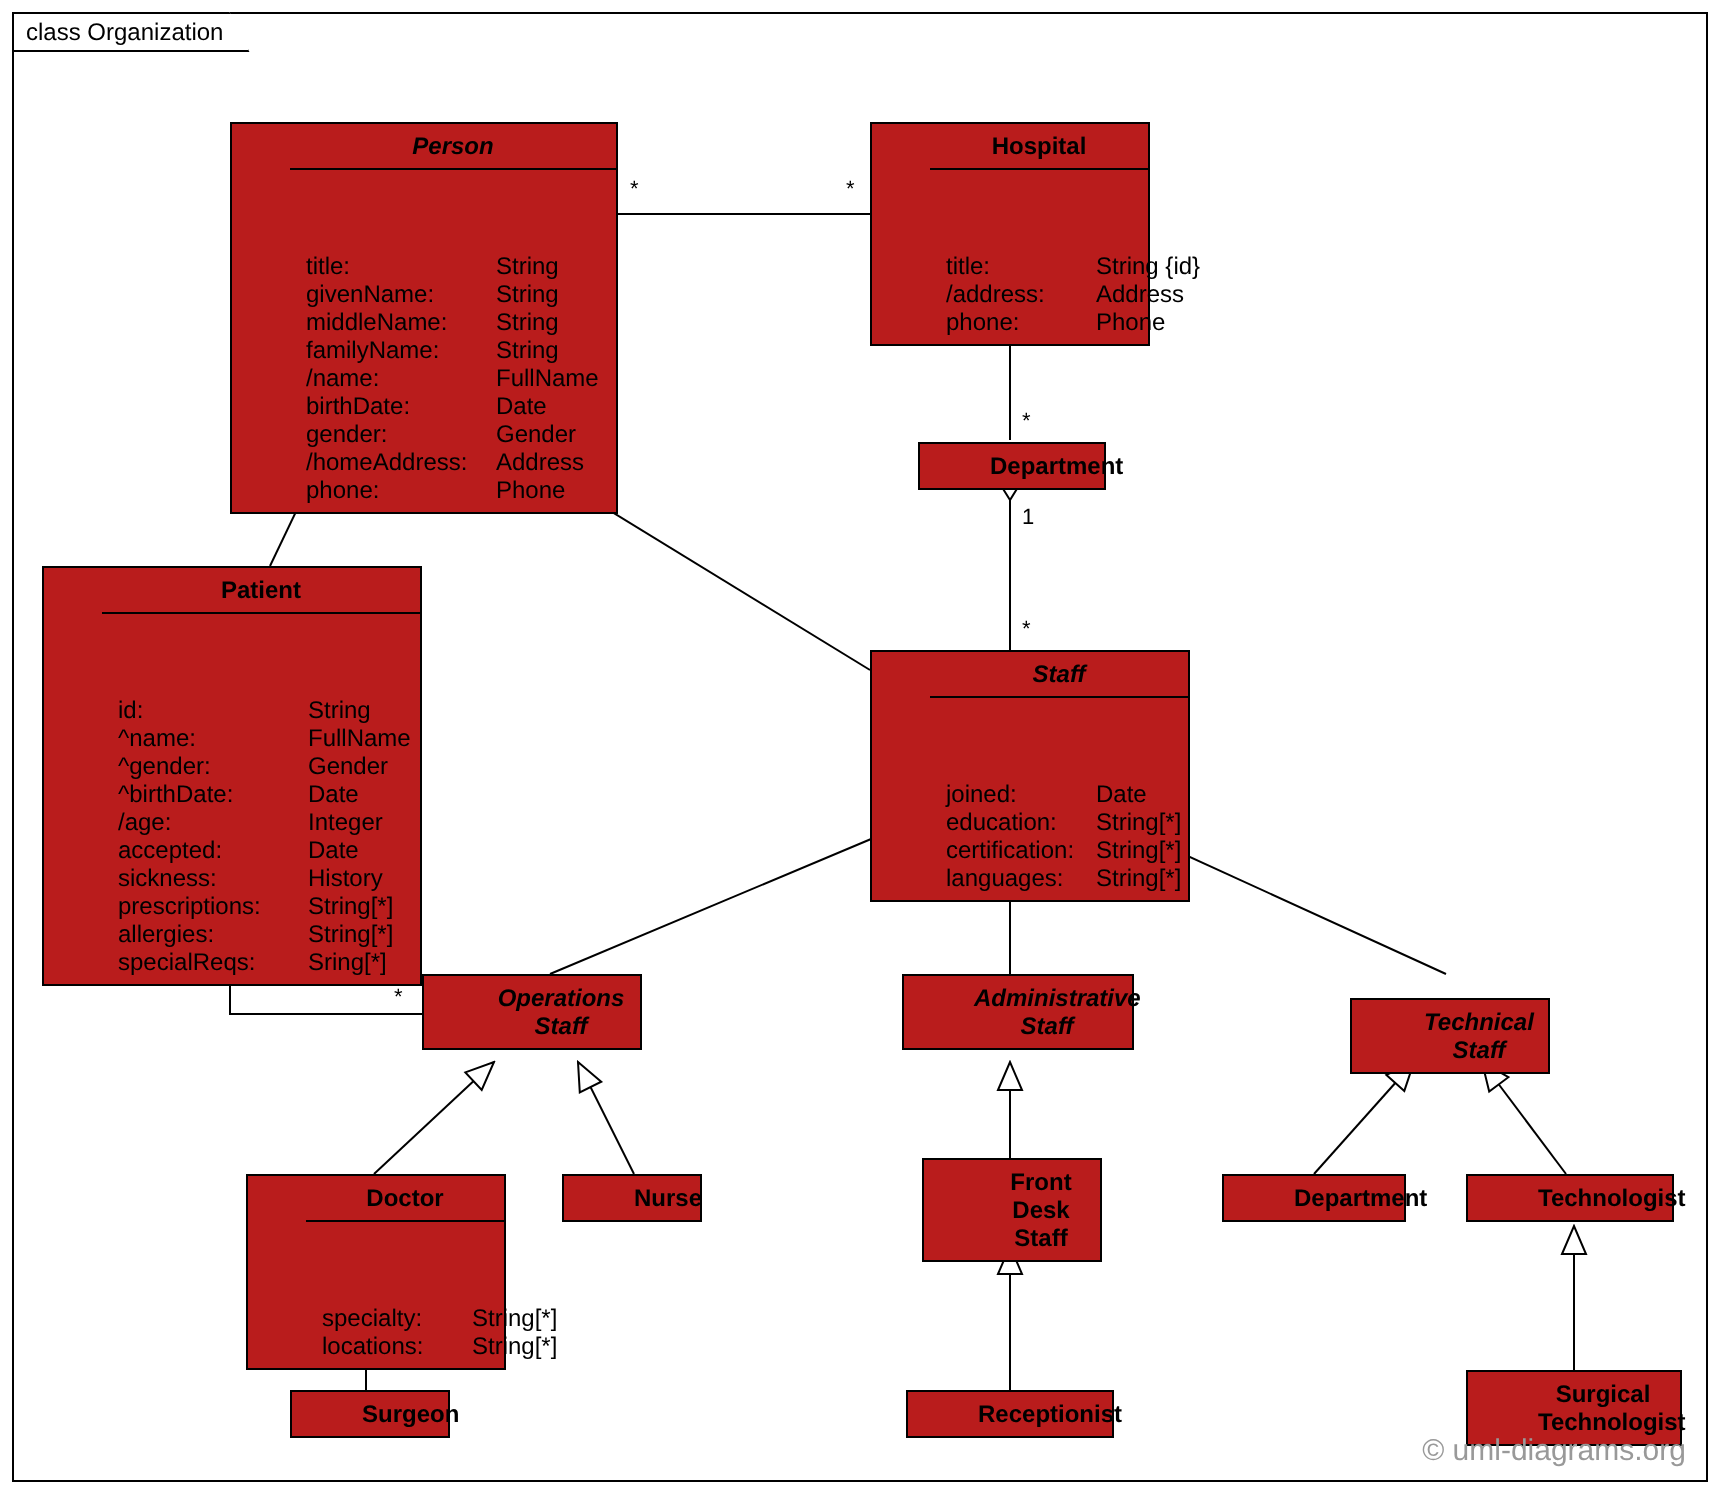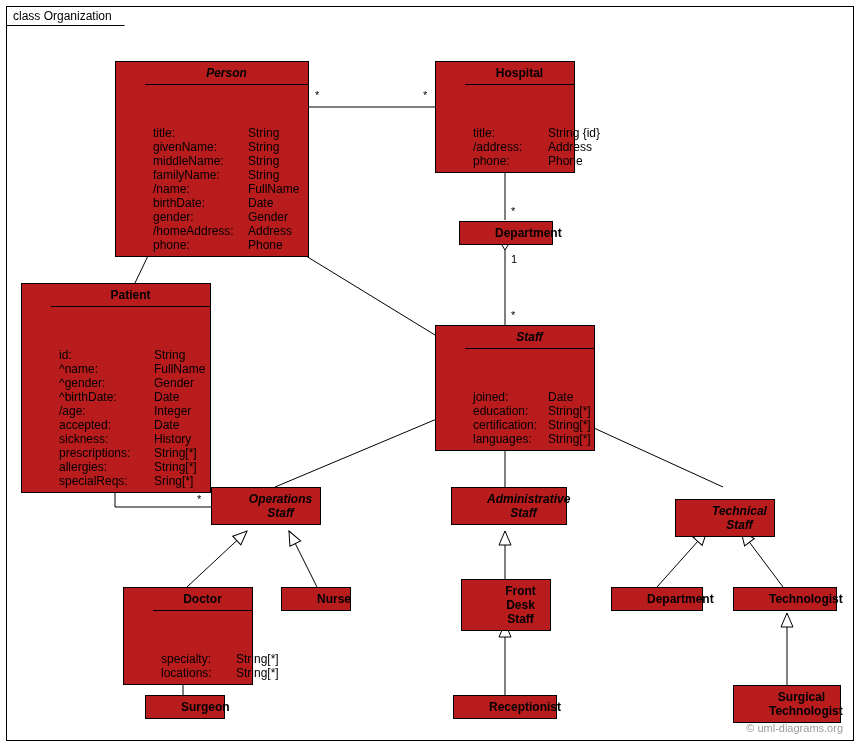--- a/index.html
+++ b/index.html
@@ -73,21 +73,21 @@
   .mult {
     position: absolute;
     font-size: 11px;
     z-index: 2;
     background: transparent;
   }
   .watermark {
     position: absolute;
     right: 10px;
     bottom: 6px;
-    font-size: 11px;
+    font-size: 15px;
     color: #999;
     z-index: 2;
   }
 </style>
 </head>
 <body>
 
 <div class="frame">
   <div class="outer">
     <div class="frame-tab">class Organization</div>

